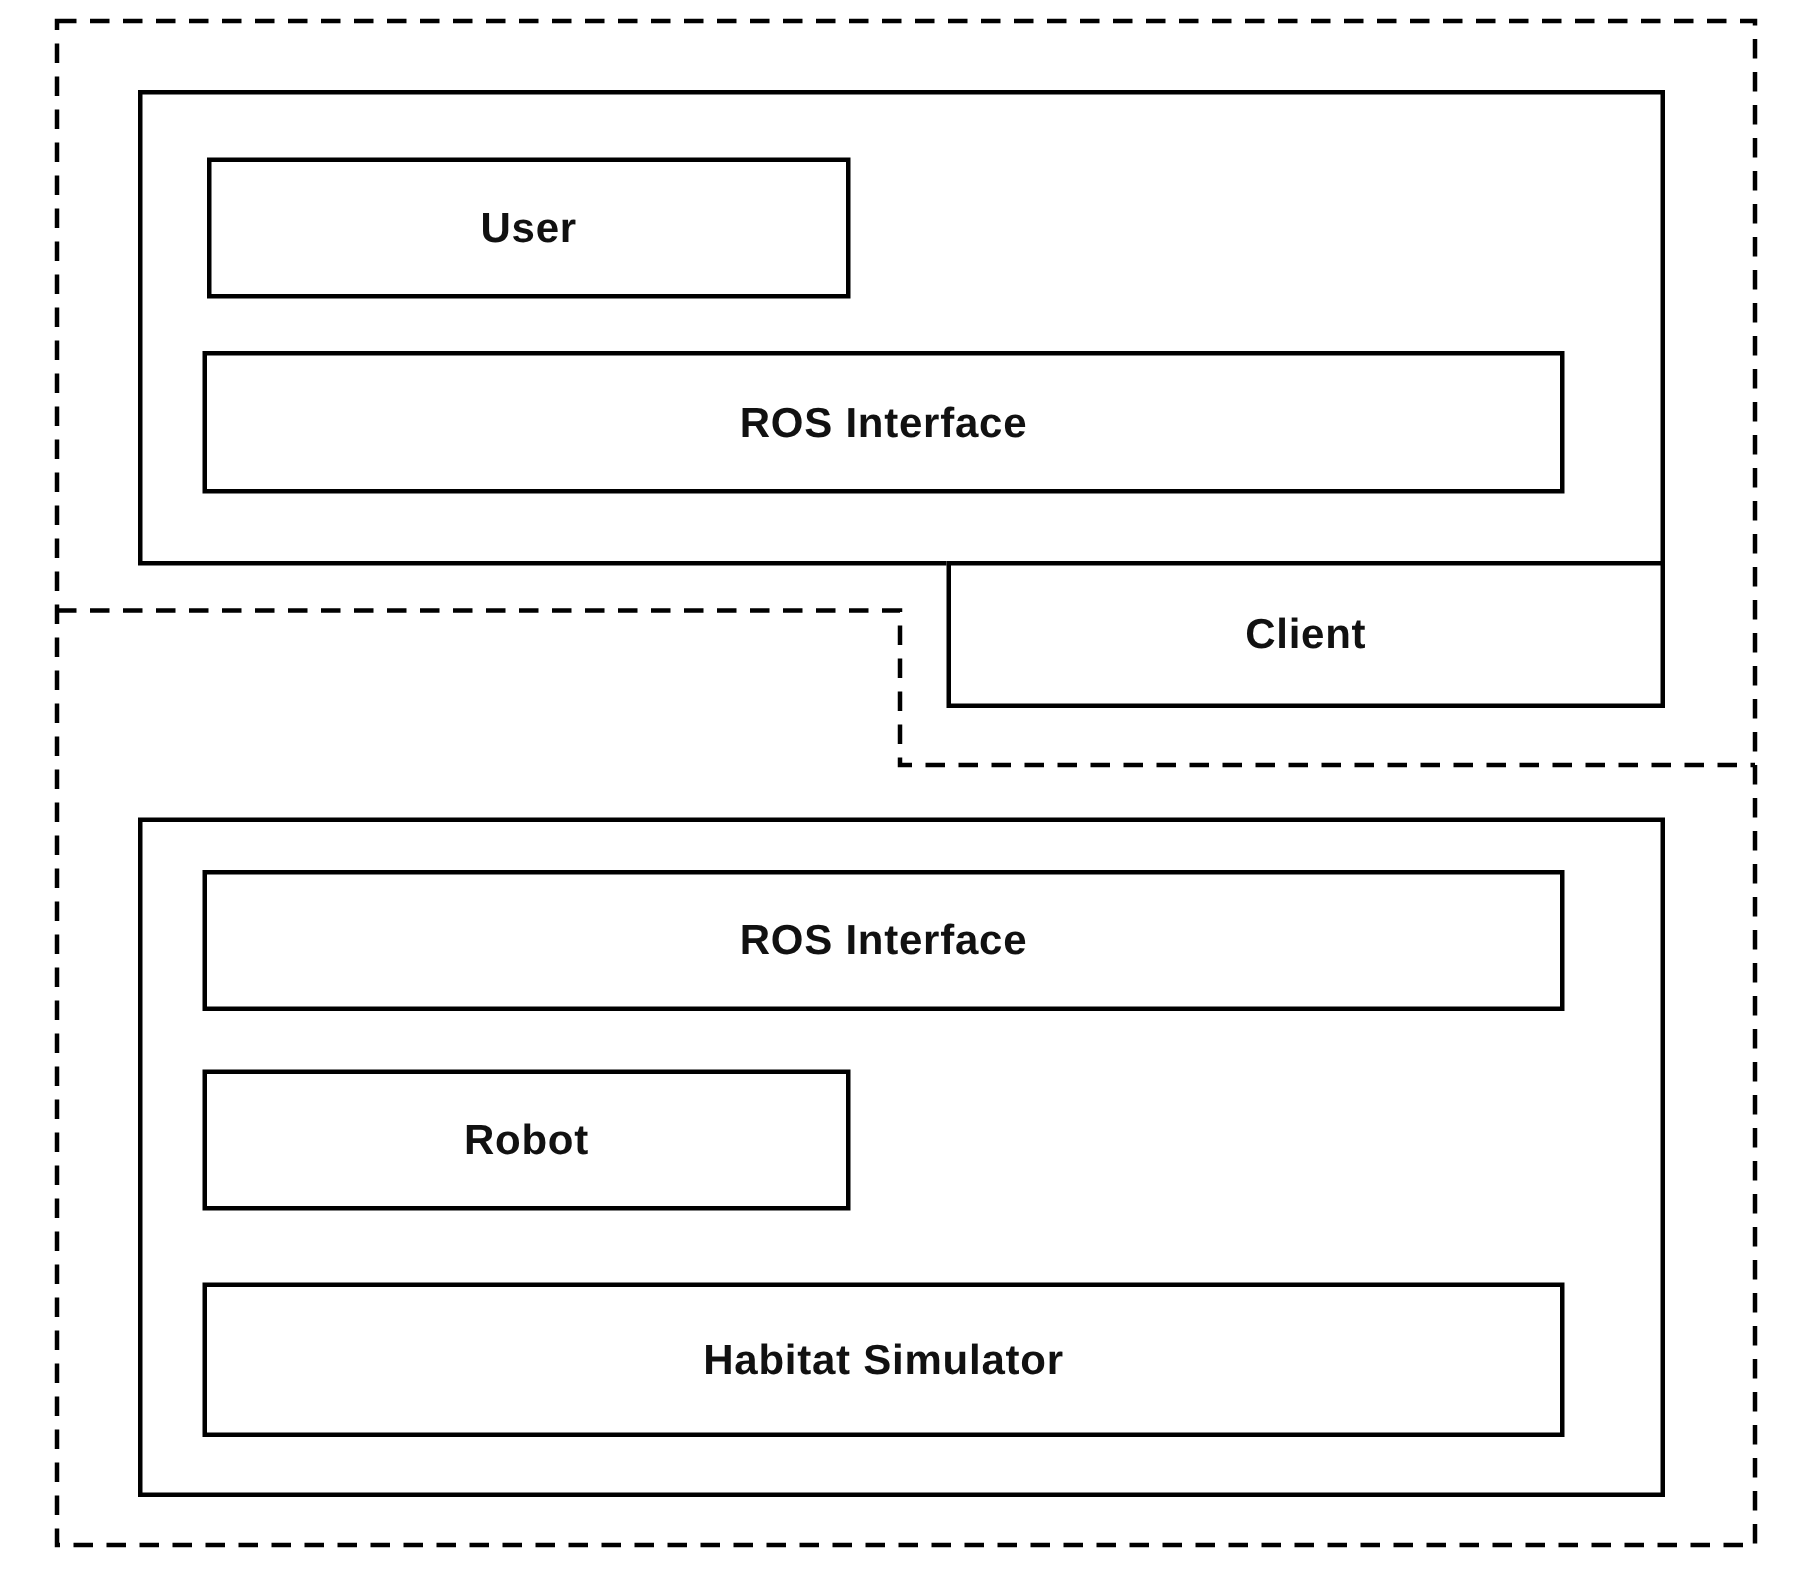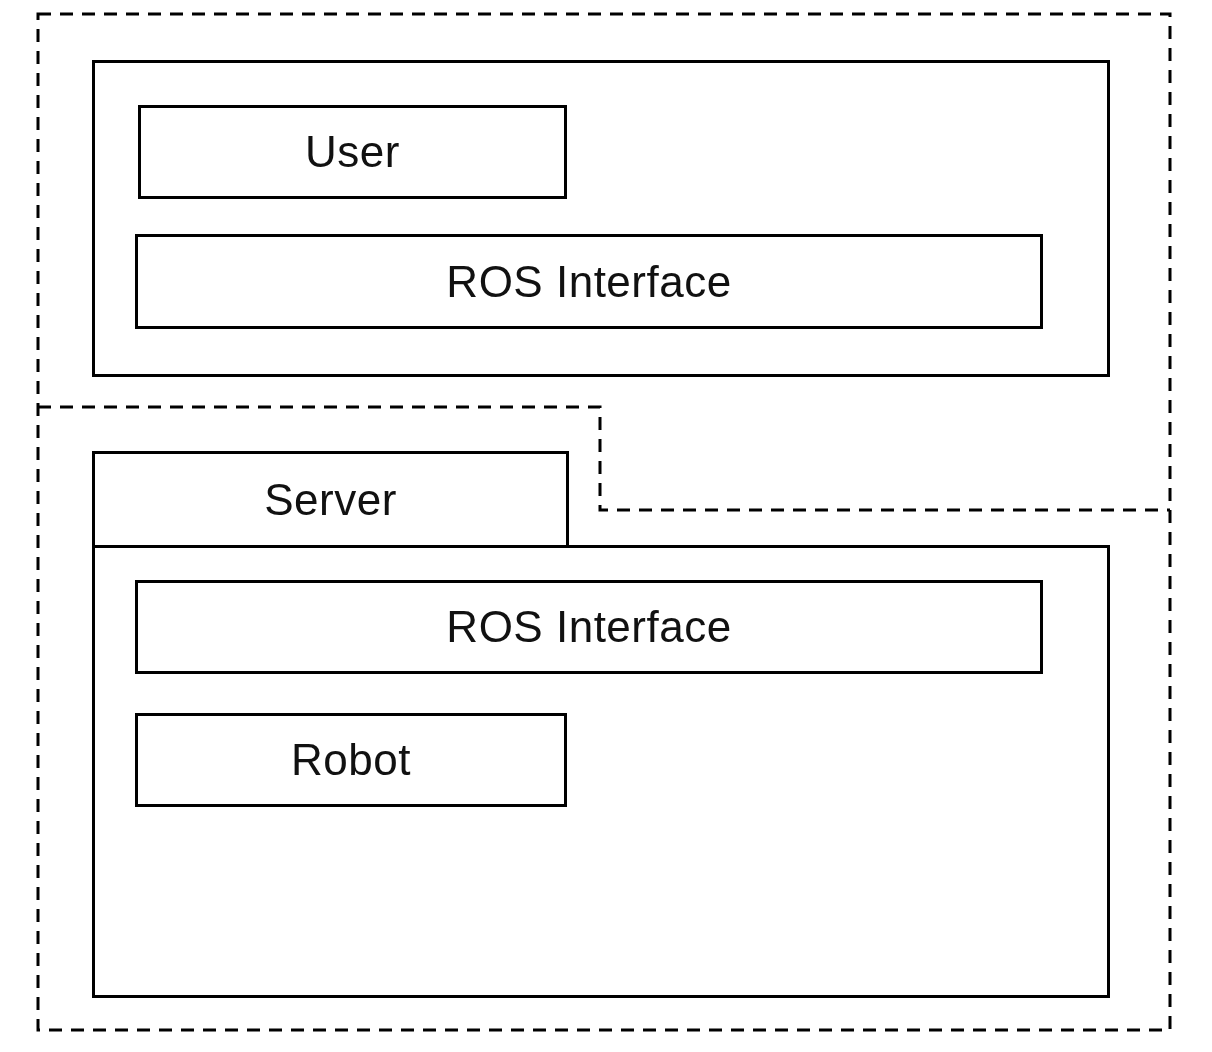--- a/index.html
+++ b/index.html
@@ -31,24 +31,25 @@
   .node {
     position: absolute;
     box-sizing: border-box;
     border: 3px solid #000000;
     background: #ffffff;
     display: flex;
     align-items: center;
     justify-content: center;
   }
   .node span {
-    font-size: 44px;
+    font-size: 28px;
     color: #111111;
     letter-spacing: 0.5px;
     white-space: nowrap;
+    font-weight: bold;
   }
   .group {
     background: #ffffff;
   }
 </style>
 </head>
 <body>
 
 <div class="canvas">
 
@@ -61,30 +62,33 @@
 
   <div class="node" style="left:138px; top:105px; width:429px; height:94px;">
     <span>User</span>
   </div>
 
 
   <div class="node" style="left:135px; top:234px; width:908px; height:95px;">
     <span>ROS Interface</span>
   </div>
 
+  <div class="node" style="left:631px; top:374px; width:479px; height:98px;">
+    <span>Client</span>
+  </div>
 
   <div class="node group" style="left:92px; top:545px; width:1018px; height:453px;"></div>
 
-  <div class="node" style="left:92px; top:451px; width:477px; height:97px;">
-    <span>Server</span>
-  </div>
 
   <div class="node" style="left:135px; top:580px; width:908px; height:94px;">
     <span>ROS Interface</span>
   </div>
 
   <div class="node" style="left:135px; top:713px; width:432px; height:94px;">
     <span>Robot</span>
   </div>
 
 
+  <div class="node" style="left:135px; top:855px; width:908px; height:103px;">
+    <span>Habitat Simulator</span>
+  </div>
 
 </div>
 
 </body></html>

